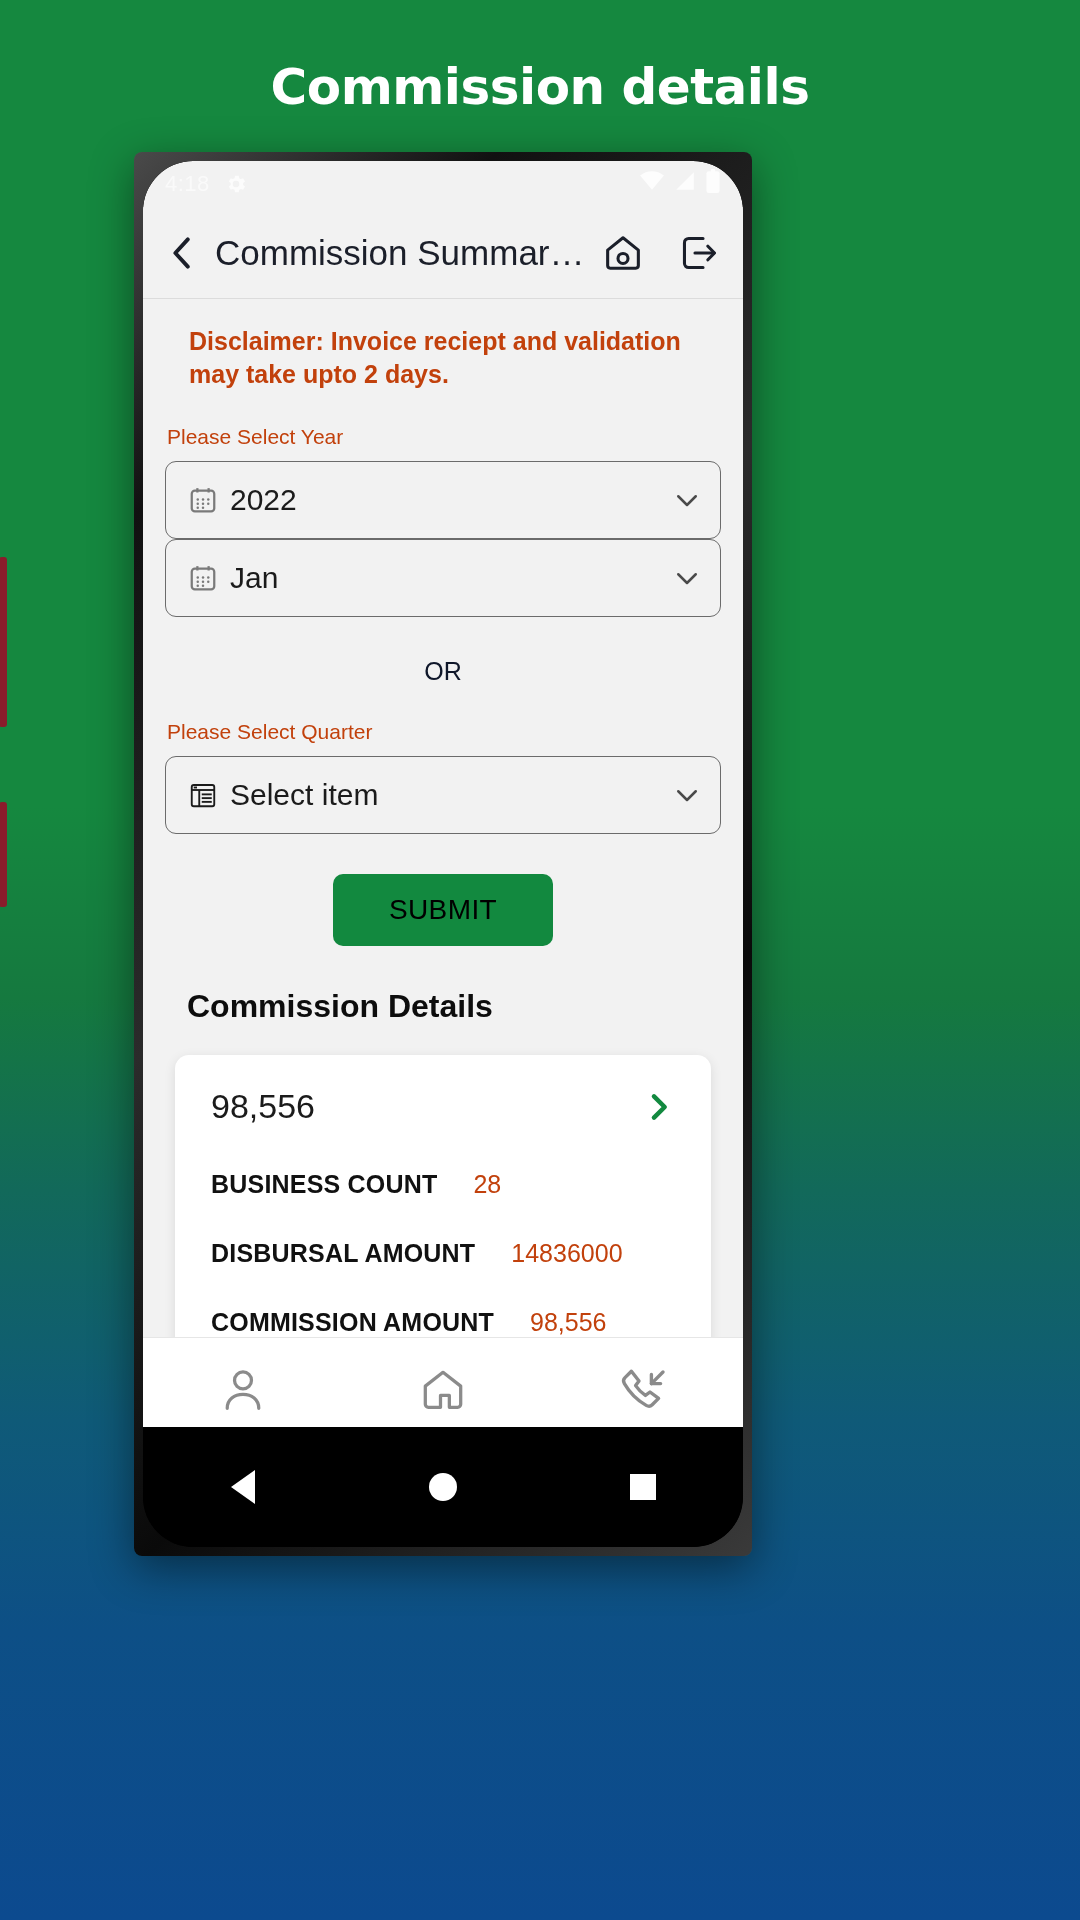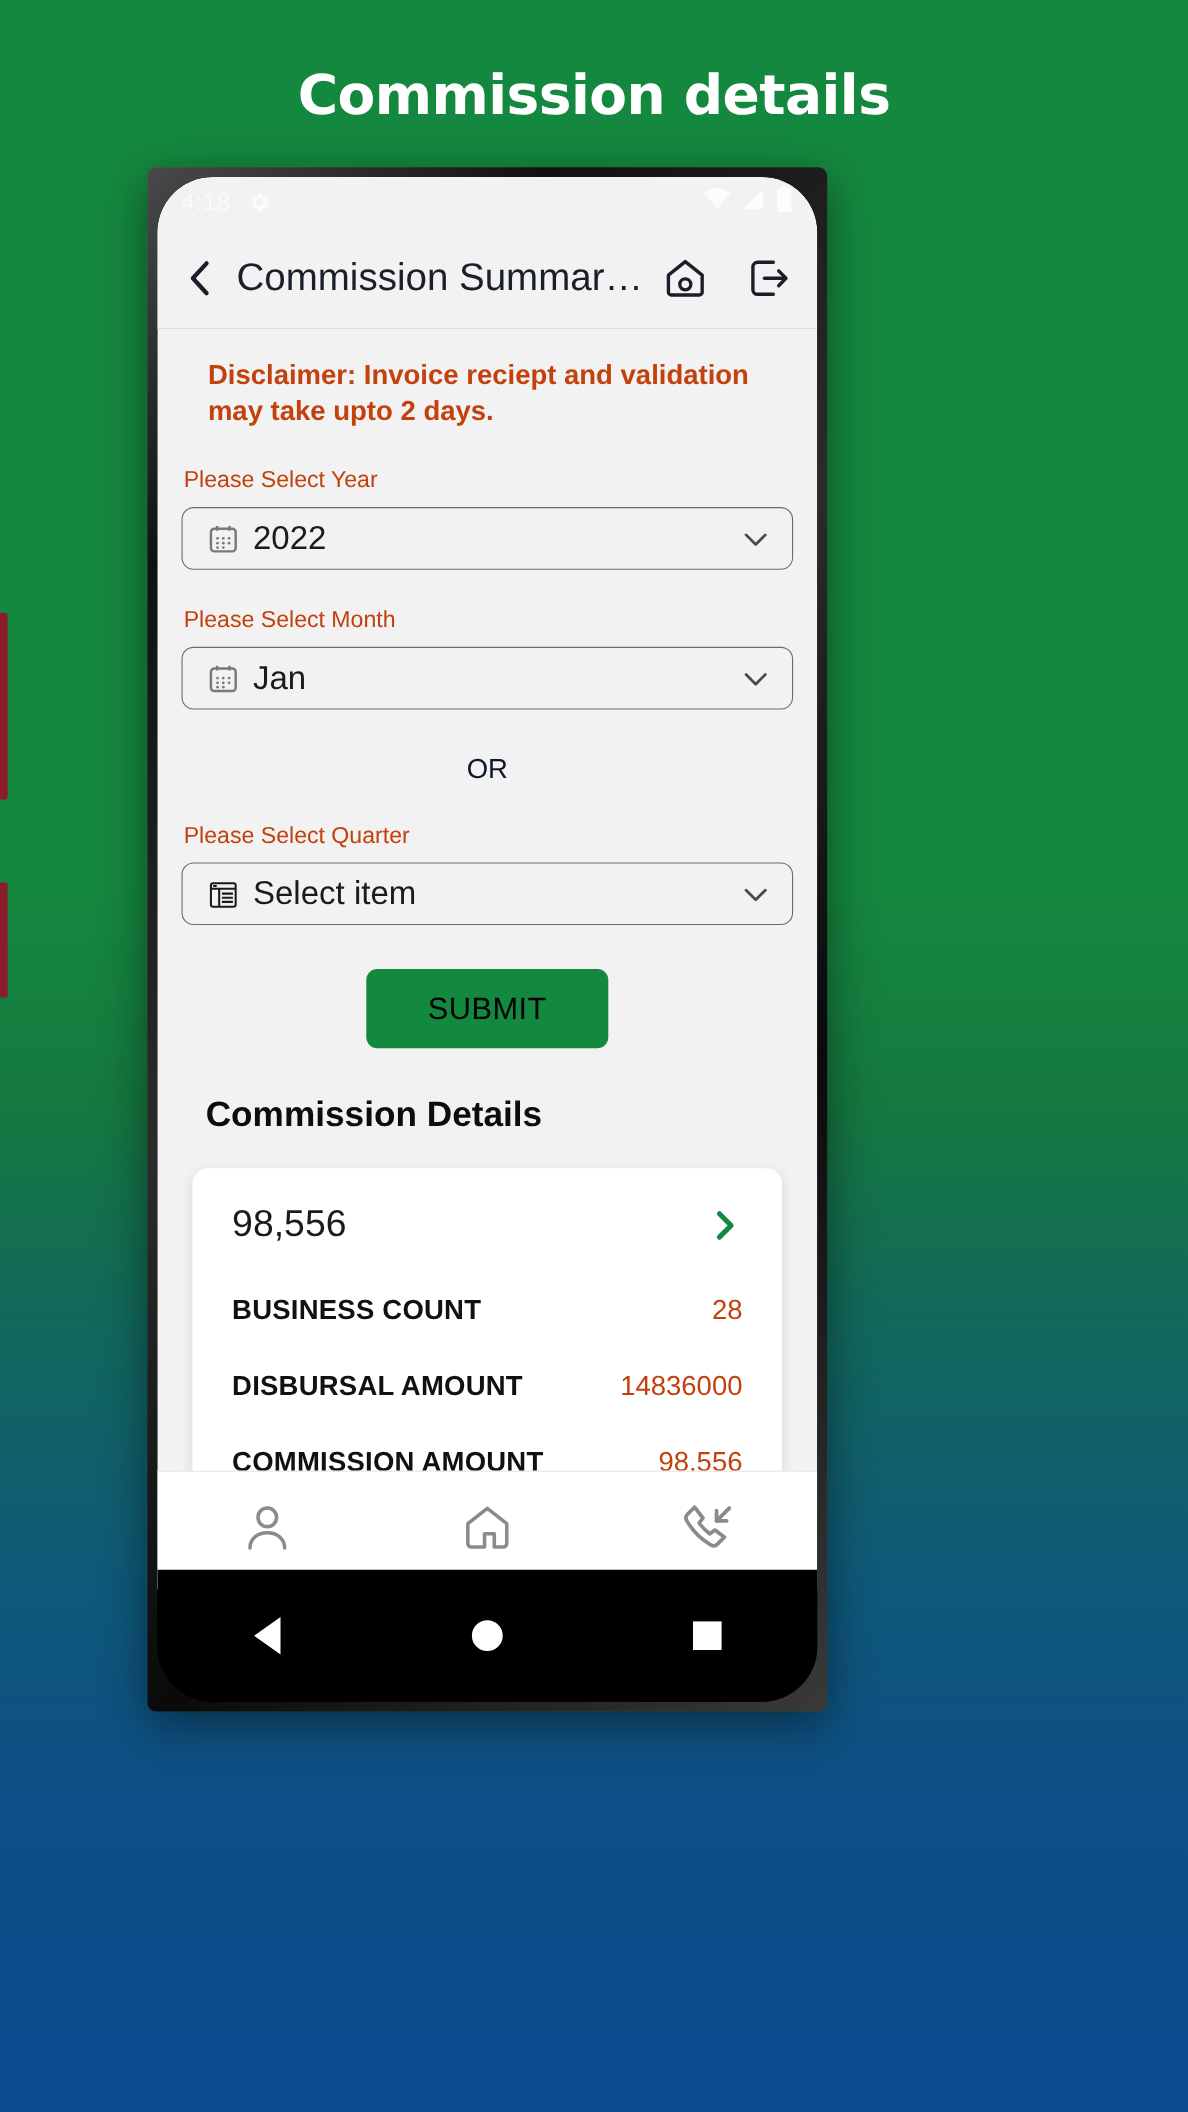--- a/index.html
+++ b/index.html
@@ -111,21 +111,21 @@
     line-height: 1.32;
     margin: 26px 0 0 24px;
     max-width: 500px;
   }
   .field-label {
     font-size: 21px;
     color: #c2410c;
     margin: 34px 0 12px 2px;
   }
   .select-box {
-    height: 57px;
+    height: 78px;
     border: 1.6px solid #6b6b6b;
     border-radius: 11px;
     background: #f2f2f2;
     display: flex; align-items: center;
     padding: 0 18px 0 20px;
   }
   .select-icon { width: 34px; height: 34px; flex:0 0 auto; display:flex;align-items:center;justify-content:center;}
   .select-value {
     margin-left: 10px;
     font-size: 30px;
@@ -167,23 +167,24 @@
     box-shadow: 0 3px 12px rgba(0,0,0,0.10);
     padding: 26px 28px 10px 28px;
   }
   .card-top {
     display:flex; align-items:center; justify-content:space-between;
     padding: 6px 8px 24px 8px;
   }
   .card-amount { font-size: 34px; color:#1b1b1b; }
   .card-chevron { width: 34px; height: 34px; display:flex;align-items:center;justify-content:center;}
   .card-row {
-    display:flex; align-items:center; justify-content:space-between;
+    display:flex; align-items:center; 
     padding: 20px 8px;
     font-size: 25px;
+    gap: 36px;
   }
   .card-row + .card-row { border-top: none; }
   .row-label { font-weight: bold; color:#111; letter-spacing:.2px; }
   .row-value { color:#c2410c; }
 
   
   .bottom-nav {
     position: absolute;
     bottom: 0; left: 0; width: 100%;
     height: 108px;
@@ -292,21 +293,20 @@
             </svg>
           </span>
           <span class="select-value">2022</span>
           <span class="select-caret">
             <svg width="30" height="30" viewBox="0 0 24 24" fill="none" stroke="#4a4a4a" stroke-width="2" stroke-linecap="round" stroke-linejoin="round">
                 <polyline points="5,9 12,16 19,9"></polyline>
               </svg>
           </span>
         </div>
 
-        <div class="field-label">Please Select Month</div>
         <div class="select-box">
           <span class="select-icon">
             <svg width="30" height="30" viewBox="0 0 24 24" fill="none" stroke="#7a7a7a" stroke-width="1.8">
               <rect x="3" y="4.5" width="18" height="16.5" rx="2.5"></rect>
               <line x1="7.5" y1="2.5" x2="7.5" y2="6"></line>
                 <line x1="16.5" y1="2.5" x2="16.5" y2="6"></line>
               <g fill="#7a7a7a" stroke="none">
                 <circle cx="7.8" cy="11.5" r="1"></circle>
                   <circle cx="12" cy="11.5" r="1"></circle>
                   <circle cx="16.2" cy="11.5" r="1"></circle>

